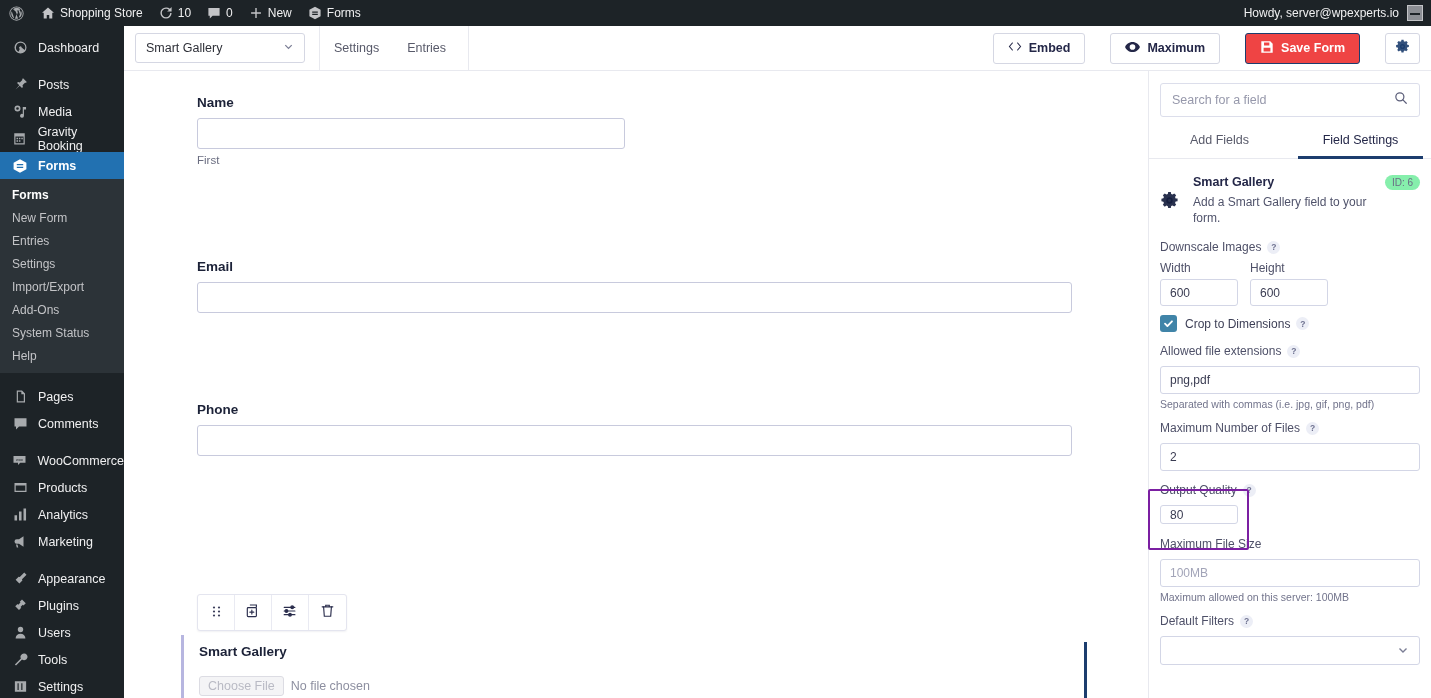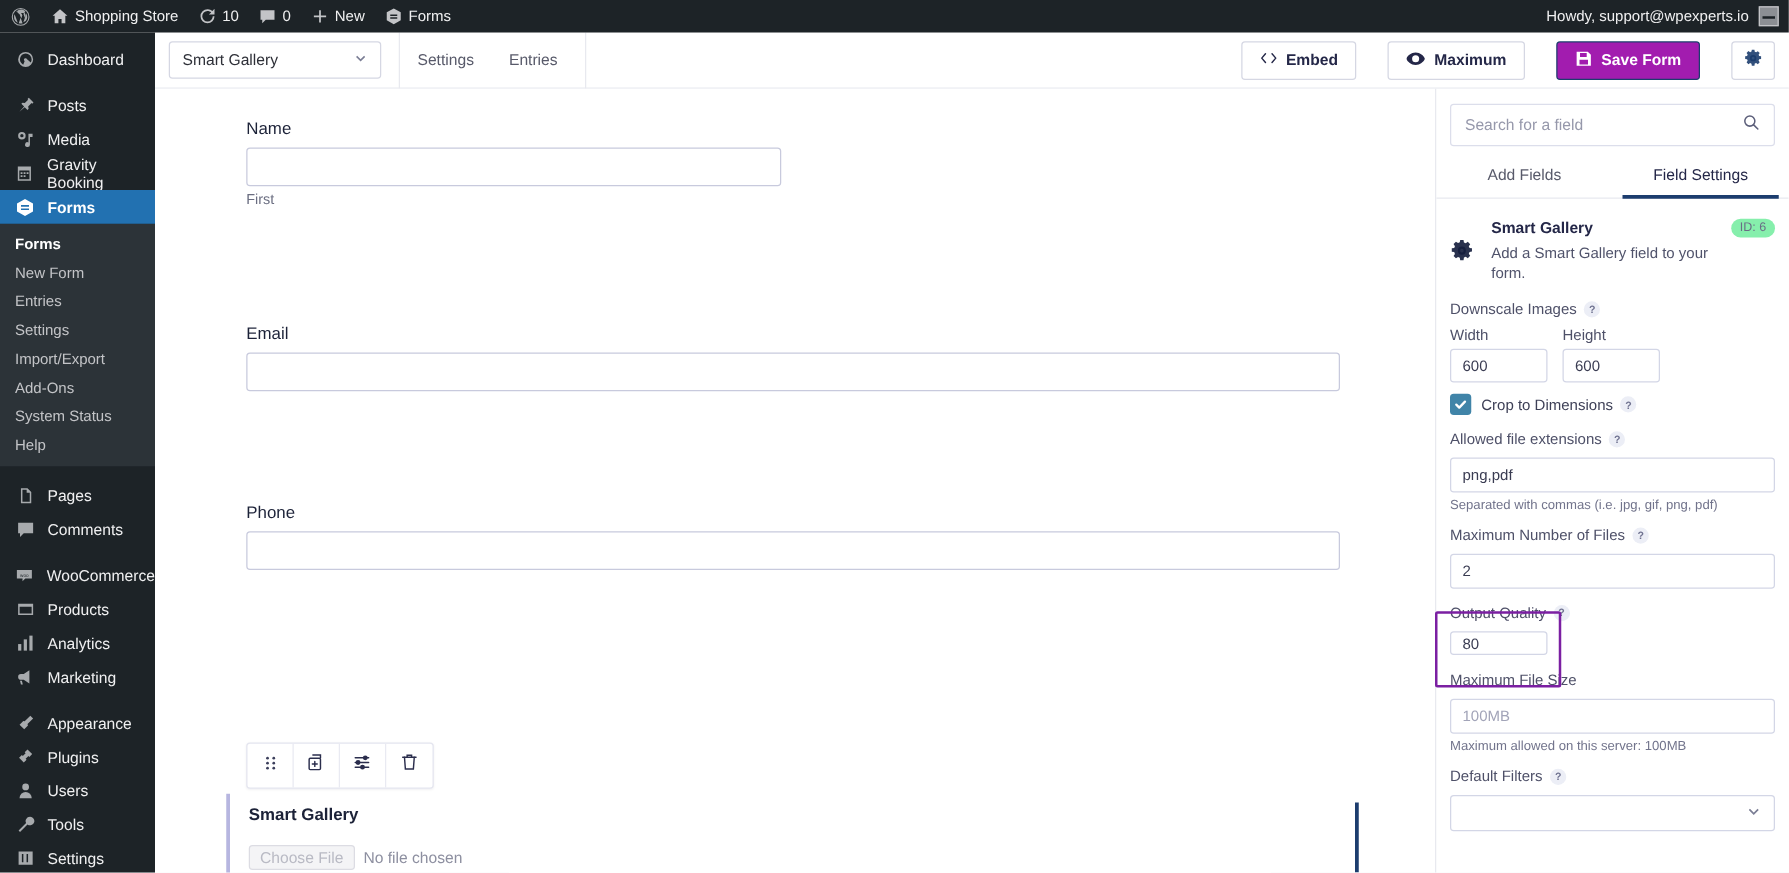--- a/index.html
+++ b/index.html
@@ -96,40 +96,40 @@
   .tb-tab {
     font-size: 12.5px; color:#585a6a; padding: 0 14px; line-height: 45px;
   }
   .tb-right { margin-left:auto; display:flex; align-items:center; gap:25px; padding-right: 11px; }
   .btn {
     height: 31px; border-radius: 3px; border: 1px solid #d5d7e3;
     background:#fff; color:#242748;
     display:flex; align-items:center; gap:7px;
     padding: 0 14px; font-size: 12.5px; font-weight: 600;
   }
-  .btn.primary { background:#a21caf; border-color:#1c3d6e; color:#fff; }
+  .btn.primary { background:#ef4444; border-color:#1c3d6e; color:#fff; }
   .btn.icon-only { padding: 0 9px; }
 
   
   #editor-body { display:flex; height: 627px; width: 1307px; }
 
   #form-canvas {
     width: 1024px; height: 627px; background:#fff;
     position: relative; overflow: hidden;
   }
   #sidebar {
     width: 283px; height: 627px;
     background:#fff; border-left: 1px solid #e8e9ef;
     position: relative; overflow: hidden;
   }
 
   
   .gfield { position:absolute; }
   .gf-label {
-    font-size: 13.5px; font-weight: 400; color:#1c2238; margin-bottom: 8px;
+    font-size: 13.5px; font-weight: 700; color:#1c2238; margin-bottom: 8px;
   }
   .gf-input {
     height: 31px; border: 1px solid #c8cadd; border-radius: 3px; background:#fff;
   }
   .gf-sub { font-size: 11.5px; color:#6a6d80; margin-top: 5px; }
 
   
   .field-tools {
     position:absolute; display:flex;
     border: 1px solid #e4e5ef; border-radius: 3px; background:#fff;
@@ -281,21 +281,21 @@
     <div class="ab-item">
       <span class="ab-ico">
         <svg width="14" height="14" viewBox="0 0 20 20" fill="#c3c4c7">
             <path d="M10 1 2 5.5v9L10 19l8-4.5v-9zm-4 7h8v1.6H6zm0 3.2h8v1.6H6z"></path>
           </svg>
       </span>
       <span>Forms</span>
     </div>
   </div>
   <div class="ab-right">
-    <span class="ab-howdy">Howdy, support@wpexperts.io</span>
+    <span class="ab-howdy">Howdy, server@wpexperts.io</span>
     <span class="ab-avatar"></span>
   </div>
 </div>
 
 <div id="adminmenu">
 
   <div style="height:8px"></div>
 
   <div class="menu-top">
     <span class="mi">

